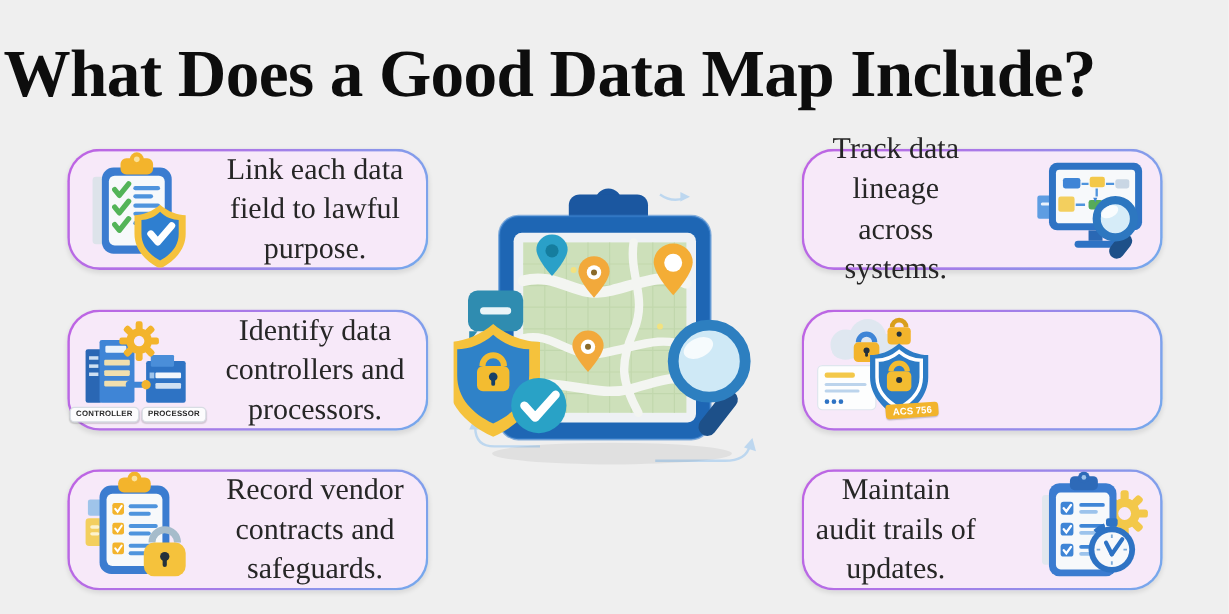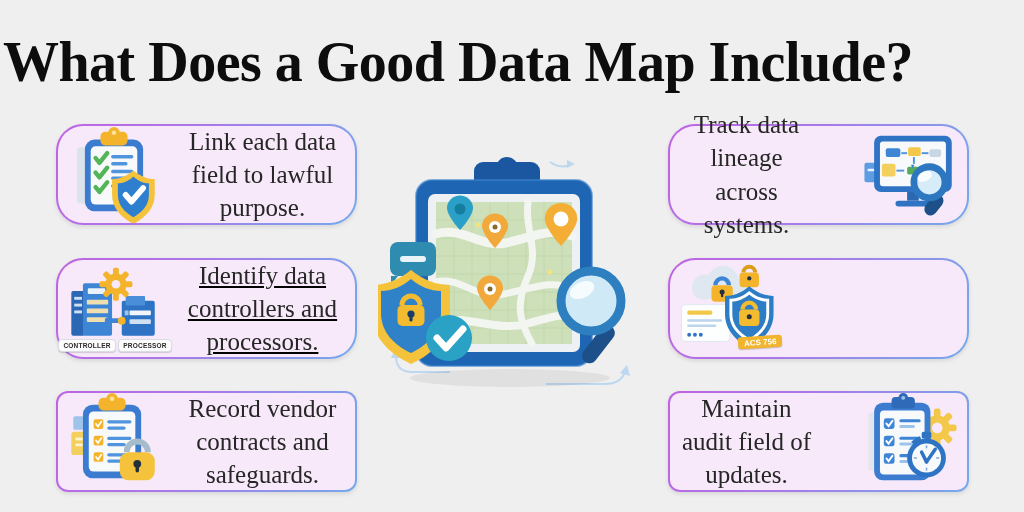--- a/index.html
+++ b/index.html
@@ -29,21 +29,21 @@
     background:
       linear-gradient(#f7e9f9,#f7e9f9) padding-box,
       linear-gradient(115deg,#bf63e3 0%,#a87ae8 45%,#74aaec 100%) border-box;
     box-shadow:0 2px 4px rgba(0,0,0,0.10);
     display:flex;
     align-items:center;
     box-sizing:border-box;
   }
   .card.left-side{left:56px;}
   .card.right-side{left:668px;gap:32px;}
-  .row1{top:124px;} .row2{top:258px;text-decoration:underline;} .row3{top:391px;border-radius:12px;}
+  .row1{top:124px;} .row2{top:258px;} .row3{top:391px;}
   .icon-wrap{
     position:relative;
     width:112px;height:97px;
     flex-shrink:0;
     display:flex;align-items:center;justify-content:center;
   }
   .card-text{
     flex:1;
     text-align:center;
     font-size:25px;
@@ -303,21 +303,21 @@
           <rect x="-10.5" y="-4" width="21" height="17" rx="4" fill="#f3bc30"></rect>
           <circle cy="3.5" r="2.6" fill="#24313c"></circle>
         </g>
       </svg>
       <span class="badge">ACS 756</span>
     </div>
   </div>
 
   <div class="card right-side row3">
     <div class="card-text">Maintain
-audit field of
+audit trails of
 updates.</div>
     <div class="icon-wrap">
       <svg width="100" height="97" viewBox="0 0 100 100">
 
         <g transform="translate(77,36)" fill="#f3c84a">
           <g>
             <rect x="-3.5" y="-20" width="7" height="9" rx="2.5"></rect>
             <rect x="-3.5" y="11" width="7" height="9" rx="2.5"></rect>
             <rect x="-20" y="-3.5" width="9" height="7" rx="2.5"></rect>
             <rect x="11" y="-3.5" width="9" height="7" rx="2.5"></rect>

